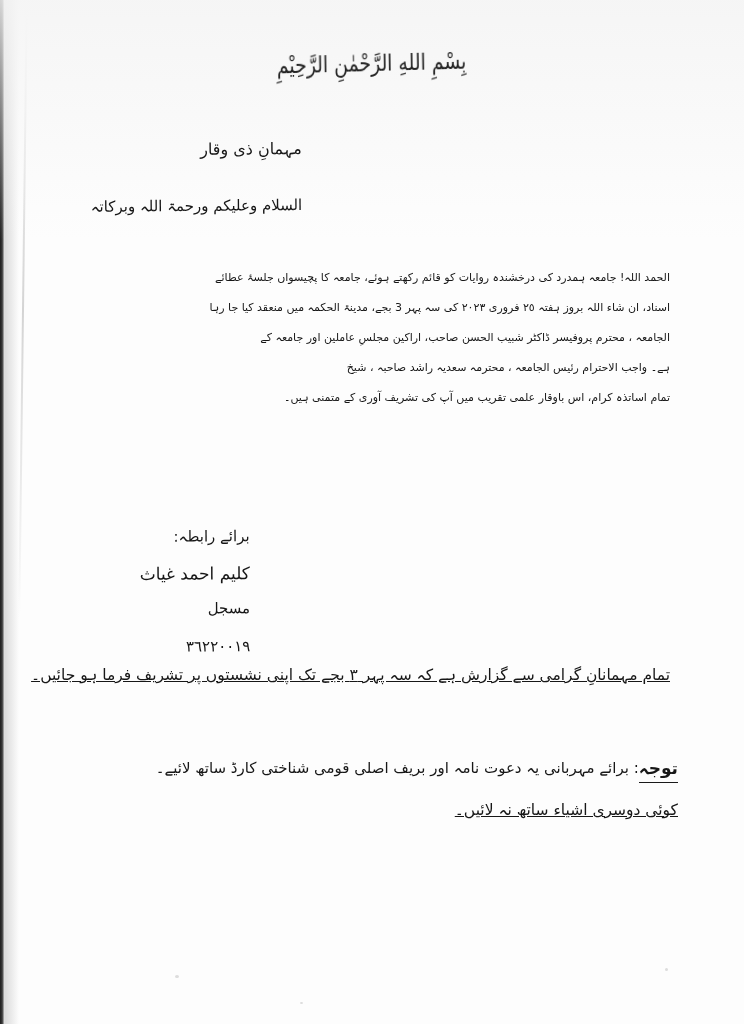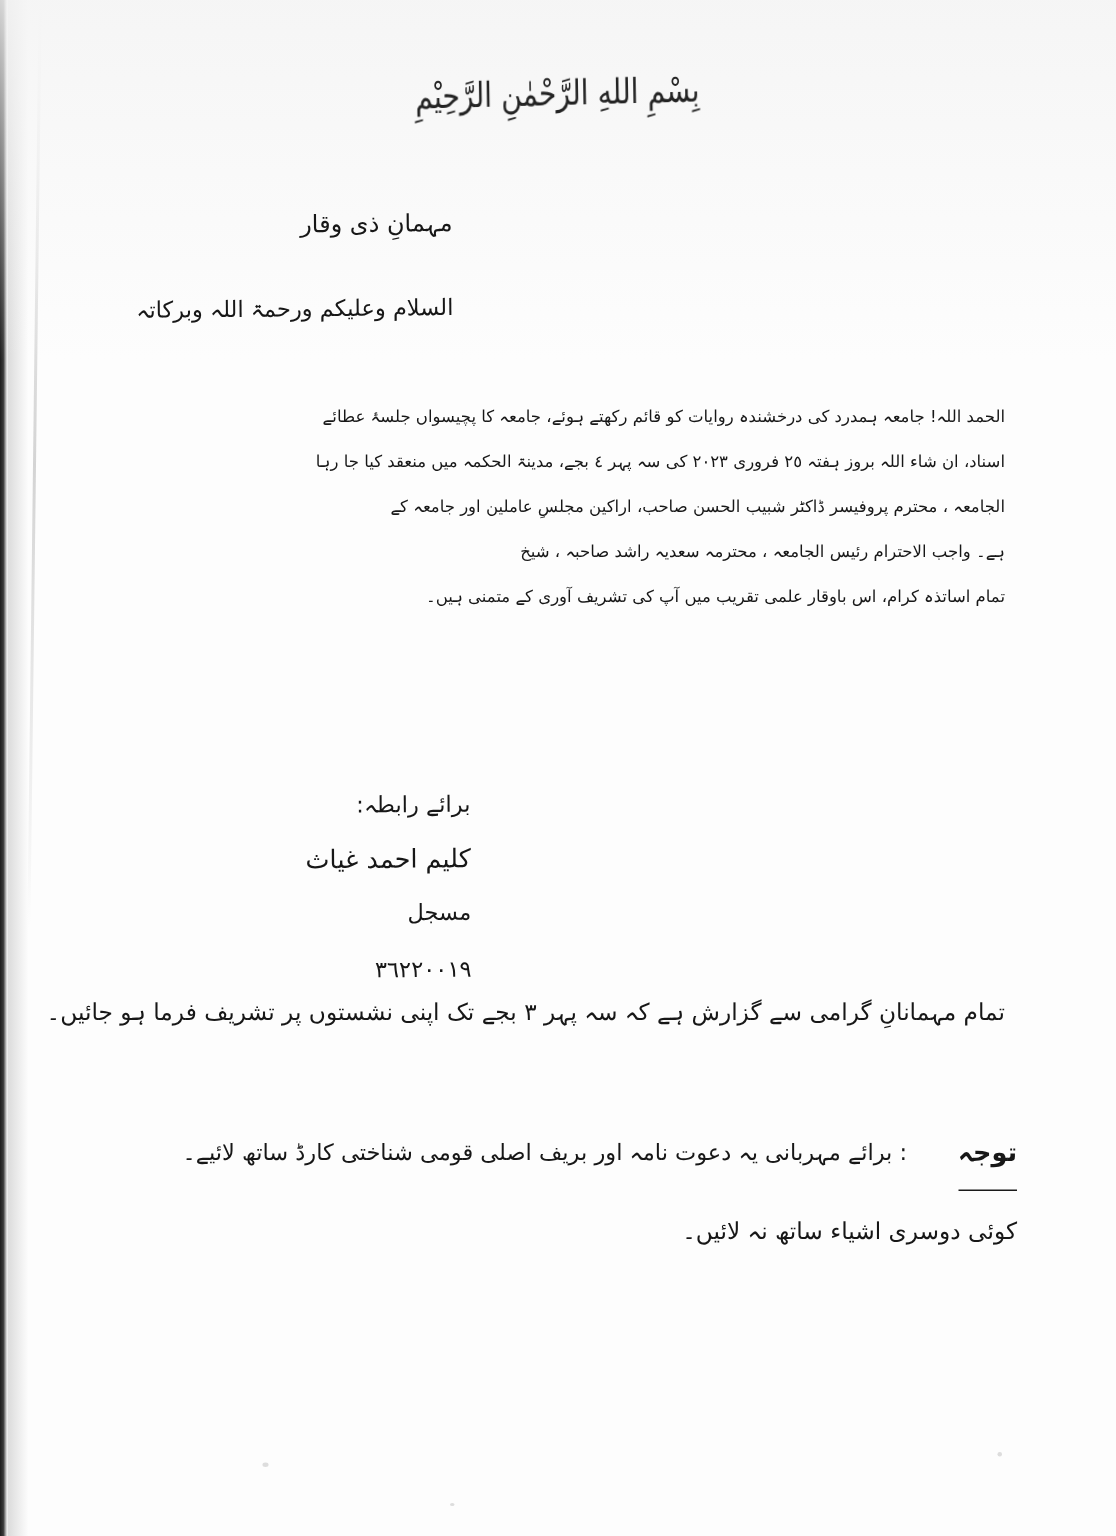--- a/index.html
+++ b/index.html
@@ -123,21 +123,20 @@
     letter-spacing: .2px;
   }
   .body-line.indent-1 { padding-left: 4px; }
 
   
   .contact-block {
     position: absolute;
     top: 528px;
     right: 0;
     width: 744px;
-    padding-left: 64px;
     box-sizing: border-box;
   }
   .contact-inner {
     width: 250px;
     margin-right: auto;
     margin-left: 0;
     text-align: left;
     transform: rotate(-0.4deg);
   }
   .contact-label { font-size: 15px; margin-bottom: 18px; padding-left: 18px; }
@@ -150,58 +149,58 @@
     position: absolute;
     top: 668px;
     right: 74px;
     width: 600px;
   }
   .request-line {
     font-size: 15.5px;
     line-height: 1;
     white-space: nowrap;
     letter-spacing: .2px;
+    text-decoration: underline;
   }
 
   
   .notice-block {
     position: absolute;
     top: 758px;
     right: 66px;
     width: 612px;
   }
   .notice-head-row {
     display: flex;
     flex-direction: row;
     align-items: flex-start;
     margin-bottom: 20px;
   }
   .notice-title {
     font-size: 17px;
     font-weight: 700;
     border-bottom: 1.6px solid #1a1a1a;
-    padding-bottom: 14px;
-    margin-left: 34px;
+    padding-bottom: 4px;
     white-space: nowrap;
   }
   .notice-head-text {
     font-size: 15px;
     line-height: 1;
     padding-top: 3px;
     white-space: nowrap;
     letter-spacing: .2px;
   }
   .notice-line {
     font-size: 15.5px;
     line-height: 1;
     margin-bottom: 20px;
     white-space: nowrap;
     letter-spacing: .2px;
   }
-  .notice-line.last { padding-left: 132px; }
+  .notice-line.last { padding-left: 132px; text-decoration: underline; }
 </style>
 </head>
 <body>
 
 <div class="page">
 
   <div class="scan-edge-left"></div>
   <div class="scan-edge-left-soft"></div>
   <div class="scan-crease"></div>
   <div class="scan-tint-top"></div>
@@ -215,21 +214,21 @@
 
   <div class="salutation">
     <div class="sal-inner">
       <div class="ink line-1">مہمانِ ذی وقار</div>
       <div class="ink line-2">السلام وعلیکم ورحمۃ اللہ وبرکاتہ</div>
     </div>
   </div>
 
   <div class="body-block">
     <div class="ink body-line">الحمد اللہ! جامعہ ہمدرد کی درخشندہ روایات کو قائم رکھتے ہوئے، جامعہ کا پچیسواں جلسۂ عطائے</div>
-    <div class="ink body-line">اسناد، ان شاء اللہ بروز ہفتہ ٢٥ فروری ٢٠٢٣ کی سہ پہر ٤ بجے، مدینۃ الحکمہ میں منعقد کیا جا رہا</div>
+    <div class="ink body-line">اسناد، ان شاء اللہ بروز ہفتہ ٢٥ فروری ٢٠٢٣ کی سہ پہر 3 بجے، مدینۃ الحکمہ میں منعقد کیا جا رہا</div>
     <div class="ink body-line">الجامعہ ، محترم پروفیسر ڈاکٹر شبیب الحسن صاحب، اراکین مجلسِ عاملین اور جامعہ کے</div>
     <div class="ink body-line indent-1">ہے۔ واجب الاحترام رئیس الجامعہ ، محترمہ سعدیہ راشد صاحبہ ، شیخ</div>
     <div class="ink body-line">تمام اساتذہ کرام، اس باوقار علمی تقریب میں آپ کی تشریف آوری کے متمنی ہیں۔</div>
   </div>
 
   <div class="contact-block">
     <div class="contact-inner">
       <div class="ink contact-label">برائے رابطہ:</div>
       <div class="ink contact-name">کلیم احمد غیاث</div>
       <div class="ink contact-role">مسجل</div>

